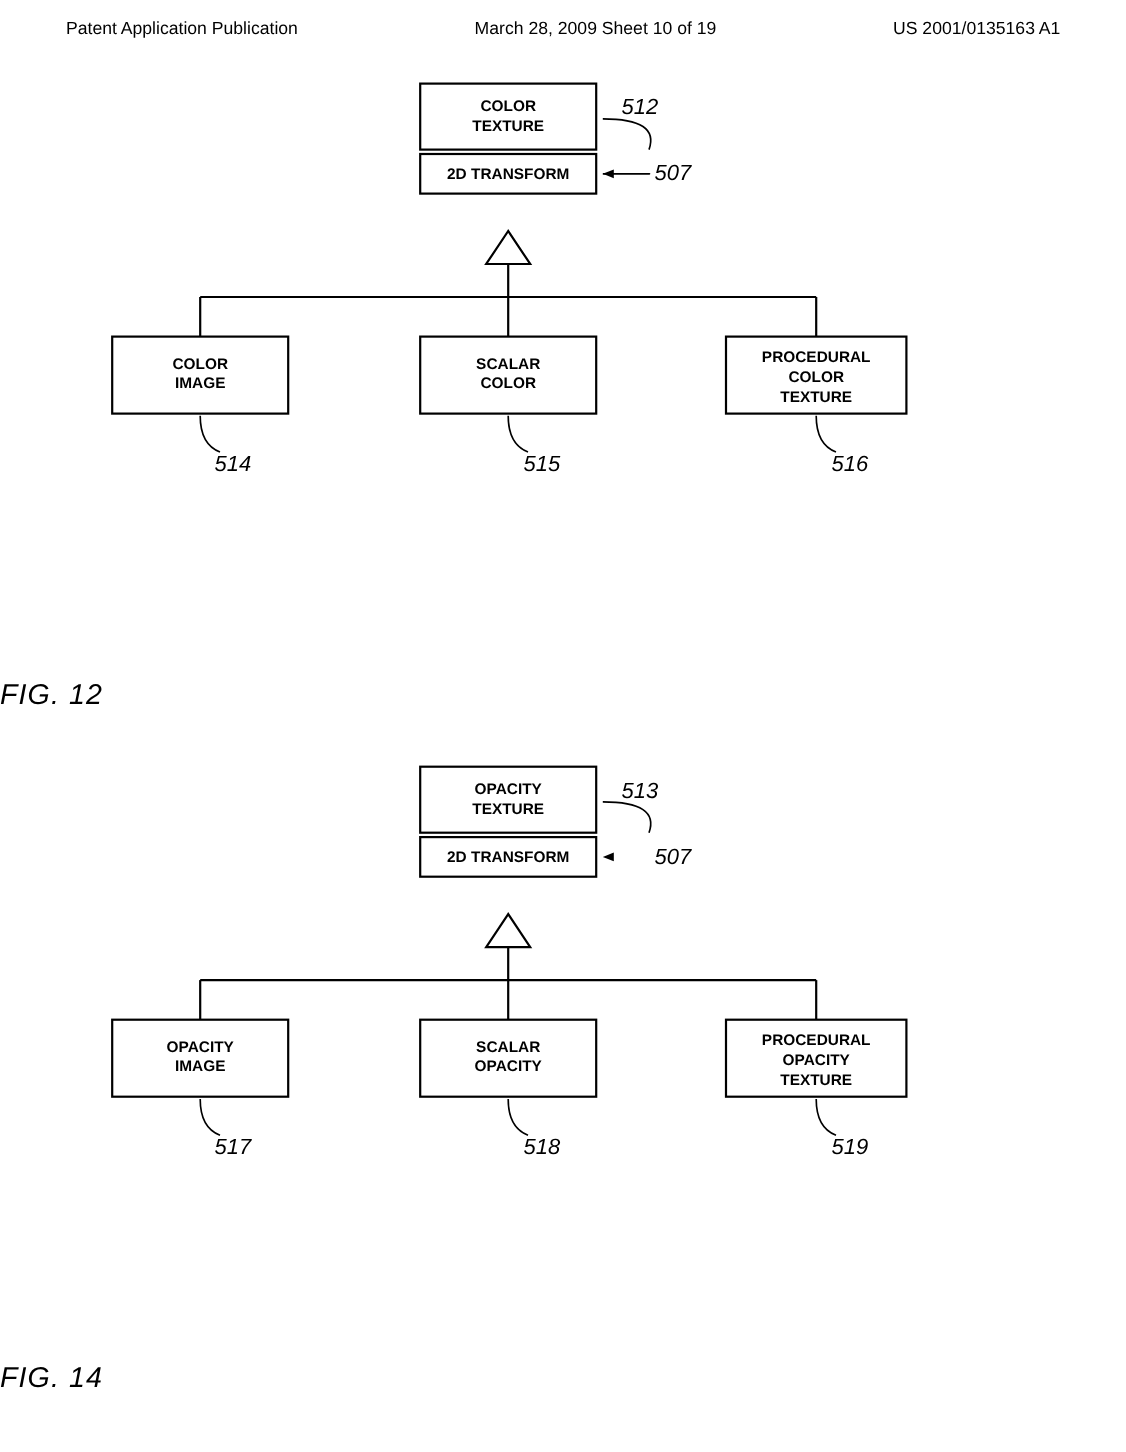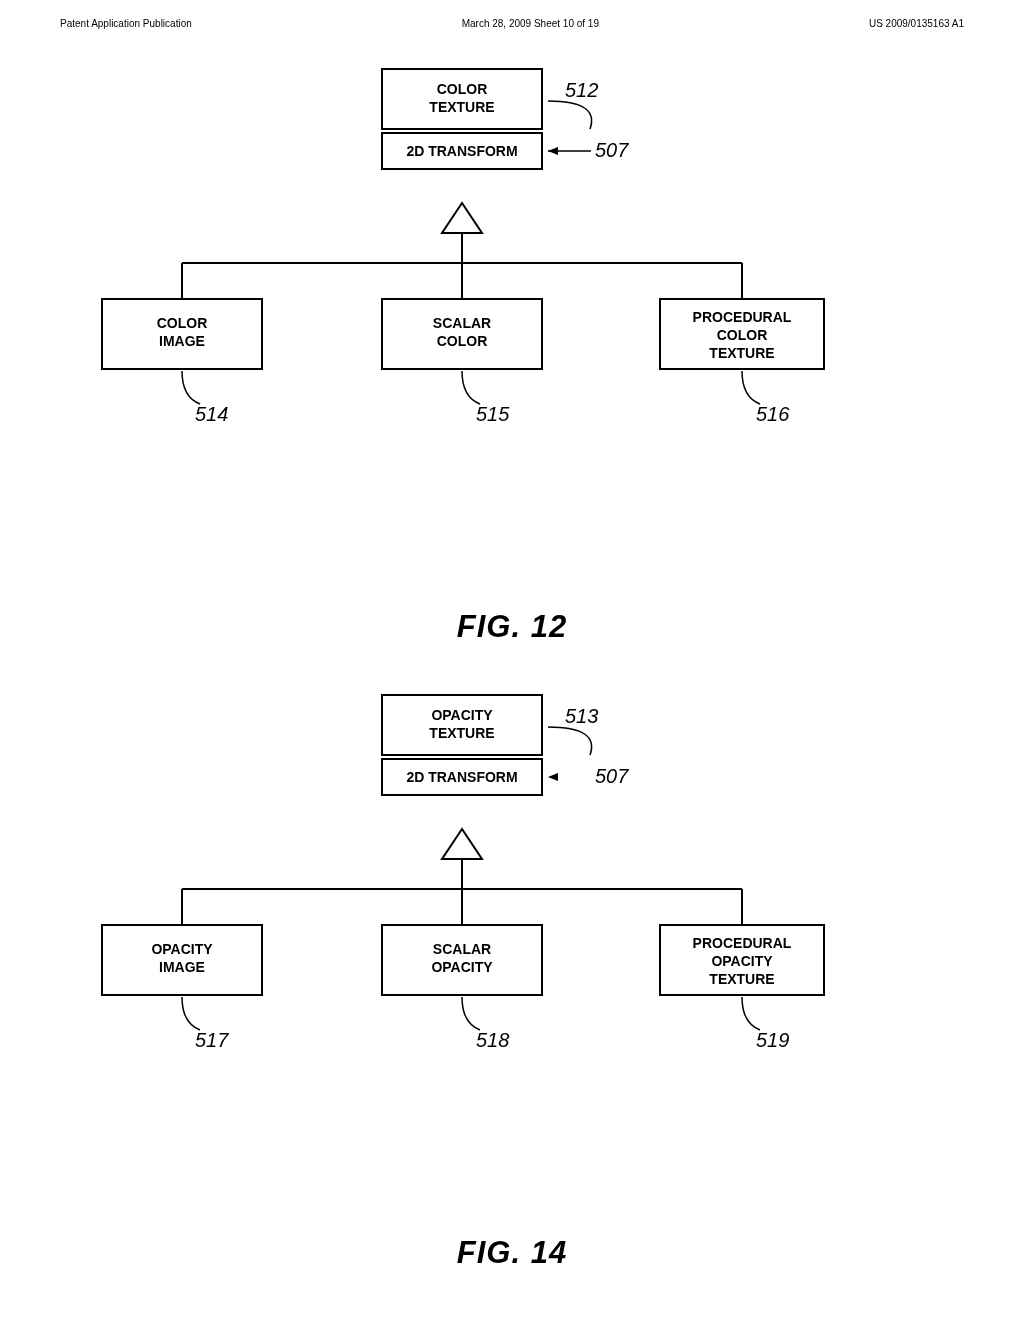--- a/index.html
+++ b/index.html
@@ -10,66 +10,65 @@
       min-height: 1320px;
       position: relative;
       overflow: hidden;
     }
 
     .page-header {
       display: flex;
       justify-content: space-between;
       align-items: center;
       padding: 18px 60px 10px 60px;
-      font-size: 10px;
+      font-size: 16px;
       color: #000;
     }
 
     
     .fig12-container {
       position: relative;
       width: 100%;
       height: 560px;
     }
 
     
     .fig13-container {
       position: relative;
       width: 100%;
       height: 560px;
       text-align: center;
     }
 
     .fig-label {
-      text-align: center;
-      font-size: 31px;
+      font-size: 26px;
       font-style: italic;
       font-family: Arial, sans-serif;
-      font-weight: bold;
+      font-weight: normal;
       letter-spacing: 1px;
       padding: 10px 0 20px 0;
     }
 
     
     .diagram-svg {
       position: absolute;
       top: 0;
       left: 0;
       width: 100%;
       height: 100%;
       pointer-events: none;
     }
   </style>
 </head>
 <body>
 
 <div class="page-header">
   <span>Patent Application Publication</span>
   <span>March 28, 2009  Sheet 10 of 19</span>
-  <span>US 2009/0135163 A1</span>
+  <span>US 2001/0135163 A1</span>
 </div>
 
 <div class="fig12-container">
   <svg class="diagram-svg" viewBox="0 0 1024 560" xmlns="http://www.w3.org/2000/svg">
 
     <rect x="382" y="30" width="160" height="60" fill="white" stroke="black" stroke-width="2"></rect>
     <text x="462" y="55" text-anchor="middle" font-family="Arial" font-size="14" font-weight="bold">COLOR</text>
     <text x="462" y="73" text-anchor="middle" font-family="Arial" font-size="14" font-weight="bold">TEXTURE</text>
 
     <rect x="382" y="94" width="160" height="36" fill="white" stroke="black" stroke-width="2"></rect>

